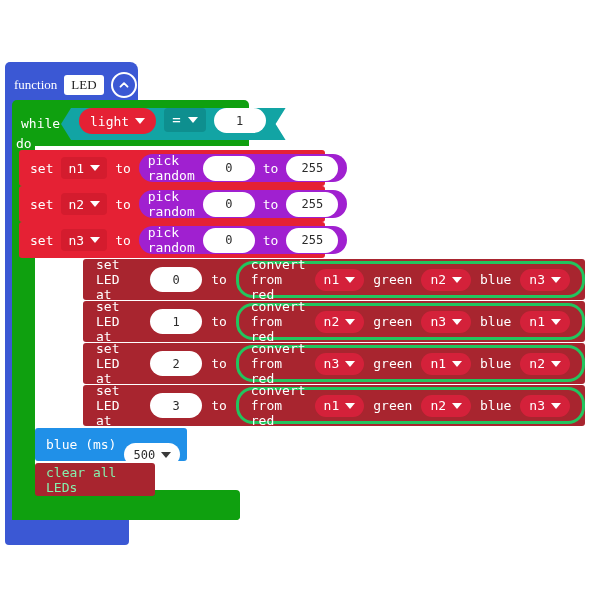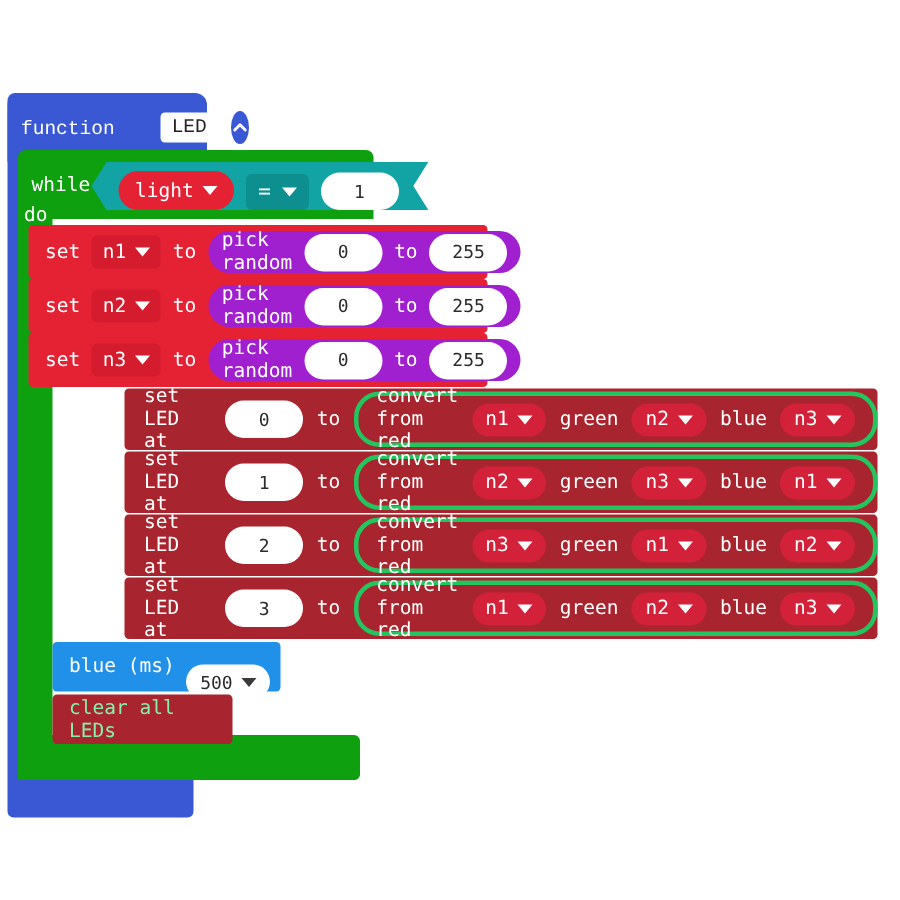--- a/index.html
+++ b/index.html
@@ -39,30 +39,29 @@
     width: 124px;
     height: 46px;
     background: #3b58d4;
     border-radius: 8px 8px 0 0;
     display: flex;
     align-items: center;
     padding-left: 9px;
     gap: 7px;
     color: #fff;
     font-size: 13px;
-    font-family: Liberation Mono, monospace;
+    font-family: Liberation Serif, serif;
   }
   .fn-label-box {
     background: #ffffff;
     color: #222222;
     border-radius: 3px;
     padding: 2px 7px;
     font-size: 13px;
     line-height: 16px;
-    margin-left: 24px;
   }
   .fn-collapse {
     width: 22px;
     height: 22px;
     border-radius: 50%;
     background: #3b58d4;
     border: 2px solid #ffffff;
     display: flex;
     align-items: center;
     justify-content: center;
@@ -127,21 +126,21 @@
   }
 
   
   .cond-hex {
     position: absolute;
     left: 61px;
     top: 108px;
     height: 32px;
     background: #12a4a4;
     display: flex;
-    align-items: flex-end;
+    align-items: flex-start;
     padding: 0 14px;
     gap: 8px;
     clip-path: polygon(10px 0, 100% 0, calc(100% - 10px) 50%, 100% 100%, 10px 100%, 0 50%);
     padding-left: 18px;
     padding-right: 20px;
   }
   .pill-red {
     background: #e52134;
     color: #ffffff;
     border-radius: 14px;

